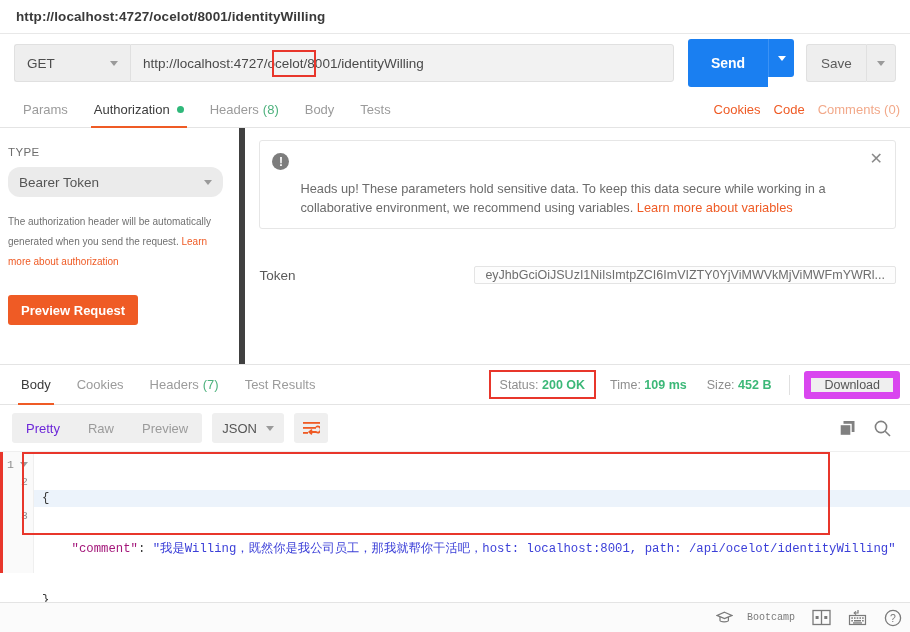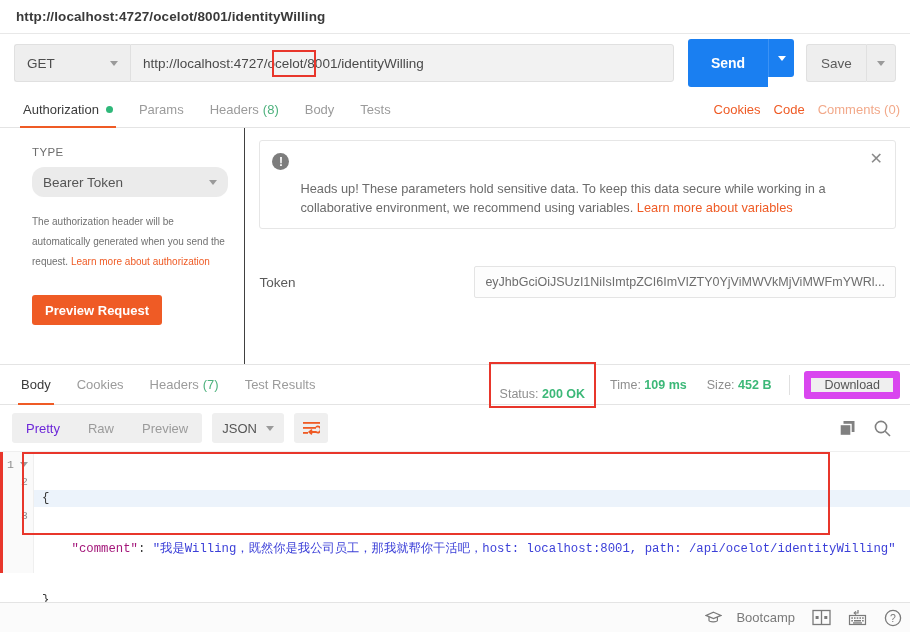--- a/index.html
+++ b/index.html
@@ -138,22 +138,22 @@
   .link-orange.muted { color: #f2a98a; }
 
   
   .auth-area {
     display: flex;
     height: 237px;
     border-bottom: 1px solid #e4e4e4;
   }
   .auth-left {
     width: 259px;
-    border-right: 1px solid #404040;
-    padding: 18px 16px 0 32px;
+    border-right: 6px solid #404040;
+    padding: 18px 16px 0 8px;
   }
   .auth-label {
     font-size: 11.5px; color: #6d6d6d; letter-spacing: 0.4px;
     margin-bottom: 9px;
   }
   .type-select {
     height: 30px;
     background: #ebebeb;
     border-radius: 12px;
     display: flex; align-items: center; justify-content: space-between;
@@ -204,21 +204,21 @@
   .notice-close {
     margin-left: auto; padding-left: 10px;
     font-size: 16px; color: #8a8a8a; cursor: pointer; line-height: 14px;
   }
   .token-row {
     display: flex; align-items: center;
     margin-top: 37px;
   }
   .token-label { font-size: 13.5px; color: #5a5a5a; width: 215px; }
   .token-input {
-    flex: 1; height: 32px;
+    flex: 1; height: 18px;
     border: 1px solid #e4e4e4; border-radius: 2px;
     background: #fdfdfd;
     display: flex; align-items: center;
     padding: 0 10px;
     font-size: 12.5px; color: #6d6d6d;
     overflow: hidden; white-space: nowrap;
     cursor: text;
   }
 
   
@@ -235,21 +235,21 @@
   }
   .meta {
     font-size: 12.5px; color: #8e8e8e;
     padding: 0 10px;
     white-space: nowrap;
   }
   .meta .val { color: #3cb878; font-weight: bold; }
   .status-box {
     position: relative;
     border: 2.5px solid #e8362b;
-    padding: 20px 9px 4px 9px;
+    padding: 3px 9px 4px 9px;
     margin-right: 4px;
   }
   .meta-divider {
     width: 1px; height: 20px; background: #e0e0e0; margin: 0 8px;
   }
   .download-btn {
     height: 28px; padding: 0 13px;
     background: #efefef; border: 7px solid #d946ef; border-radius: 3px;
     font-size: 12.5px; color: #555;
     display: flex; align-items: center;
@@ -350,21 +350,21 @@
   .statusbar {
     position: absolute; left: 0; bottom: 0;
     width: 910px; height: 30px;
     border-top: 1px solid #e4e4e4;
     background: #fbfbfb;
     display: flex; align-items: center; justify-content: flex-end;
     padding-right: 8px; gap: 17px;
   }
   .sb-item {
     display: flex; align-items: center; gap: 14px;
-    font-size: 13px; color: #7a7a7a; cursor: pointer;
+    font-size: 10px; color: #7a7a7a; cursor: pointer; font-family: Liberation Mono, monospace;
   }
   svg { display: block; }
 </style>
 </head>
 <body>
 
 <div class="titlebar">
   <span class="titlebar-text">http://localhost:4727/ocelot/8001/identityWilling</span>
 </div>
 
@@ -390,27 +390,27 @@
   <div class="save-wrap">
     <div class="save-btn">Save</div>
     <div class="save-caret">
       <span class="caret-down"></span>
     </div>
   </div>
 </div>
 
 <div class="req-tabs">
 
+  <div class="tab">
+    <span>Params</span>
+  </div>
+
   <div class="tab active">
     <span>Authorization</span>
     <span class="green-dot"></span>
-  </div>
-
-  <div class="tab">
-    <span>Params</span>
   </div>
 
   <div class="tab">
     <span>Headers</span>
     <span class="count">(8)</span>
   </div>
 
   <div class="tab">
     <span>Body</span>
   </div>

